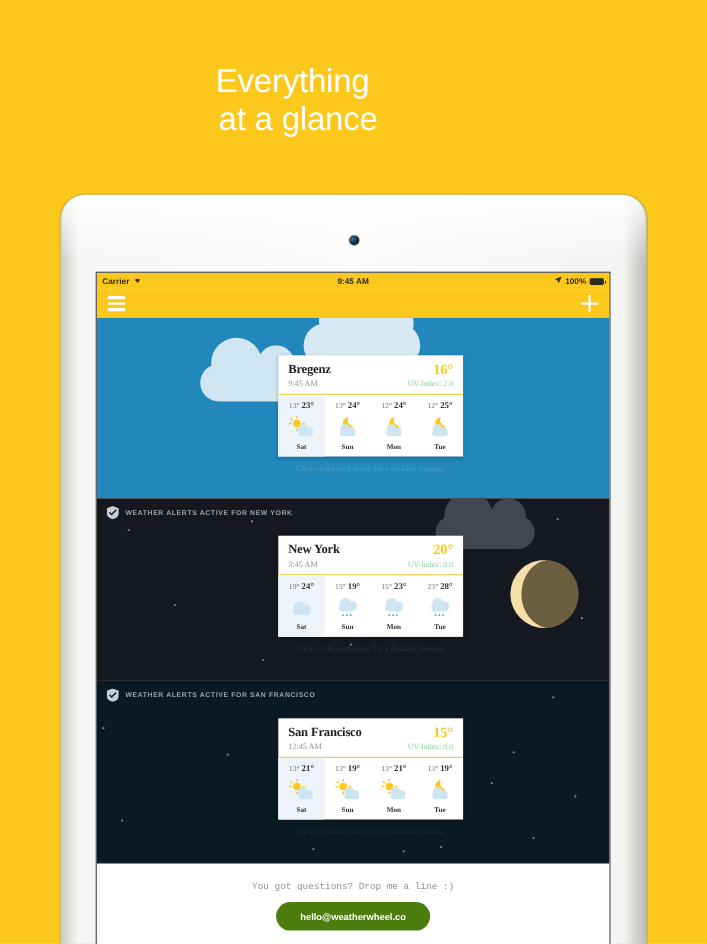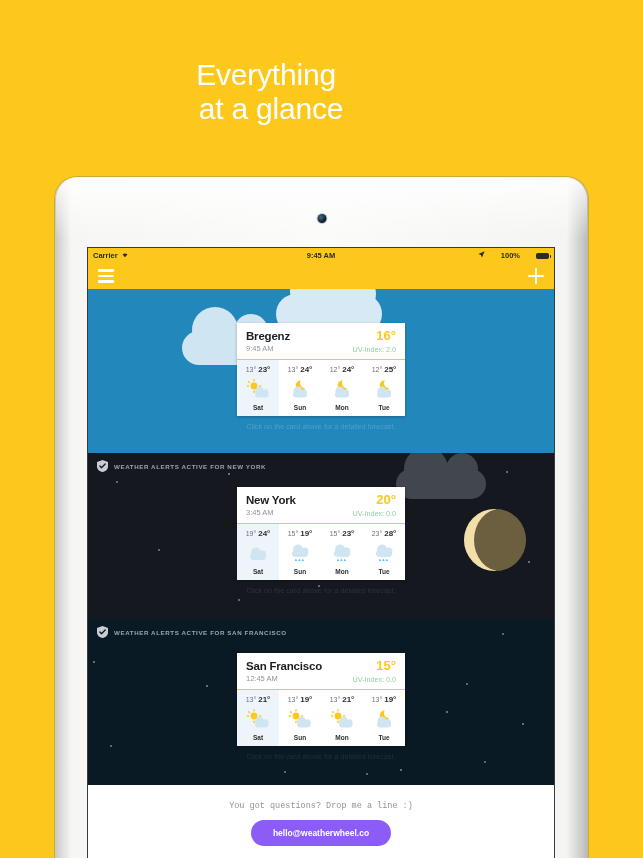--- a/index.html
+++ b/index.html
@@ -50,21 +50,21 @@
 
   
   .statusbar {
     position: relative; height: 15px; background: #FCC81C;
     display: flex; align-items: center;
     font-size: 7.5px; font-weight: bold; color: #2c2c20;
     padding: 0 5px;
   }
   .sb-left { display:flex; align-items:center; gap:3px; }
   .sb-center { position:absolute; left:0; width:100%; text-align:center; font-size:7.5px; font-weight:bold; }
-  .sb-right { margin-left:auto; display:flex; align-items:center; gap:16px; position:relative; z-index:2; }
+  .sb-right { margin-left:auto; display:flex; align-items:center; gap:3px; position:relative; z-index:2; }
   .battery {
     width:13px; height:6px; border:1px solid #2c2c20; border-radius:1.5px;
     position:relative; background:#2c2c20;
   }
   .battery:after {
     content:""; position:absolute; right:-3px; top:1.5px;
     width:1.5px; height:3px; background:#2c2c20; border-radius:0 1px 1px 0;
   }
 
   
@@ -129,21 +129,21 @@
   
   .alertbar {
     position:relative; z-index:4; display:flex; align-items:center; gap:6px;
     padding: 7px 0 0 9px;
     font-size:6.2px; font-weight:bold; letter-spacing:.6px; color:#9aa4ad;
   }
   .shield { width:11px; height:12px; position:relative; flex:none; }
   .shield svg { display:block; }
 
   
-  .card-wrap { position:absolute; left:0; width:100%; text-align:center; z-index:5; }
+  .card-wrap { position:absolute; left:16px; width:100%; text-align:center; z-index:5;font-family:Liberation Serif, serif; }
   .wday  { top:34px; }
   .wny   { top:34px; }
   .wsf   { top:34px; }
   .card {
     display:inline-block; width:168px; background:#fff; text-align:left;
     box-shadow: 0 1px 3px rgba(0,0,0,.25);
   }
   .card-head { padding:7px 9px 5px 9px; display:flex; justify-content:space-between; align-items:flex-start; }
   .city { font-size:11.5px; font-weight:bold; color:#1b1f23; line-height:12px; letter-spacing:-.2px;}
   .time { font-size:7.5px; color:#8d949b; margin-top:2px; }
@@ -161,21 +161,21 @@
 
   .hint { font-size:7px; margin-top:7px; letter-spacing:.1px; }
   .hint-day { color:#4fa0cb; }
   .hint-night { color:#2d333a; }
   .hint-night2 { color:#1c323e; }
 
   
   .footer { background:#fff; height:107px; padding-top:16px; text-align:center; }
   .footer .q { font-size:8.5px; color:#8d949b;font-family:Liberation Mono, monospace; }
   .email-btn {
-    display:inline-block; margin-top:9px; background:#8b5cf6; color:#fff;
+    display:inline-block; margin-top:9px; background:#4d7c0f; color:#fff;
     font-size:8.5px; font-weight:bold; padding:8px 22px; border-radius:14px;
     border:none; cursor:pointer; font-family:"Liberation Sans", sans-serif;
   }
 </style>
 </head>
 <body>
 
 <div class="headline">
   <span>Everything</span>
   <span class="l2">at a glance</span>

